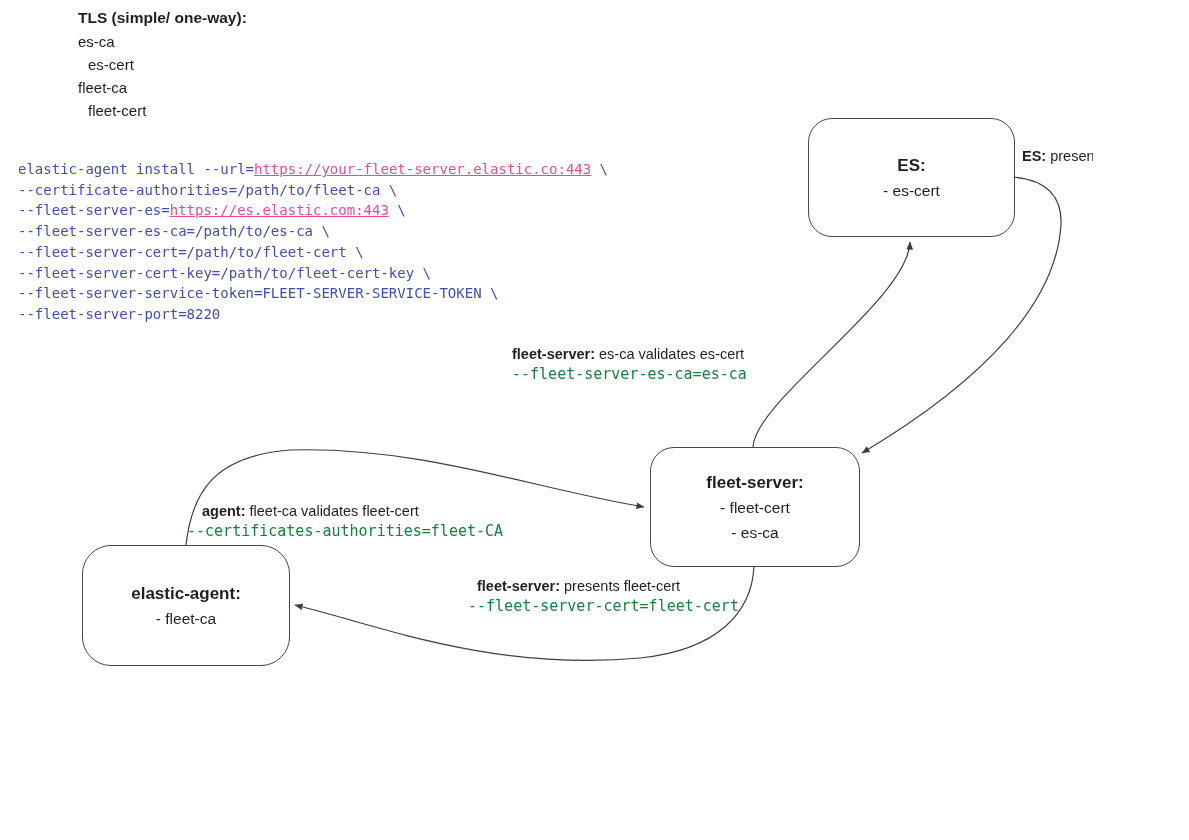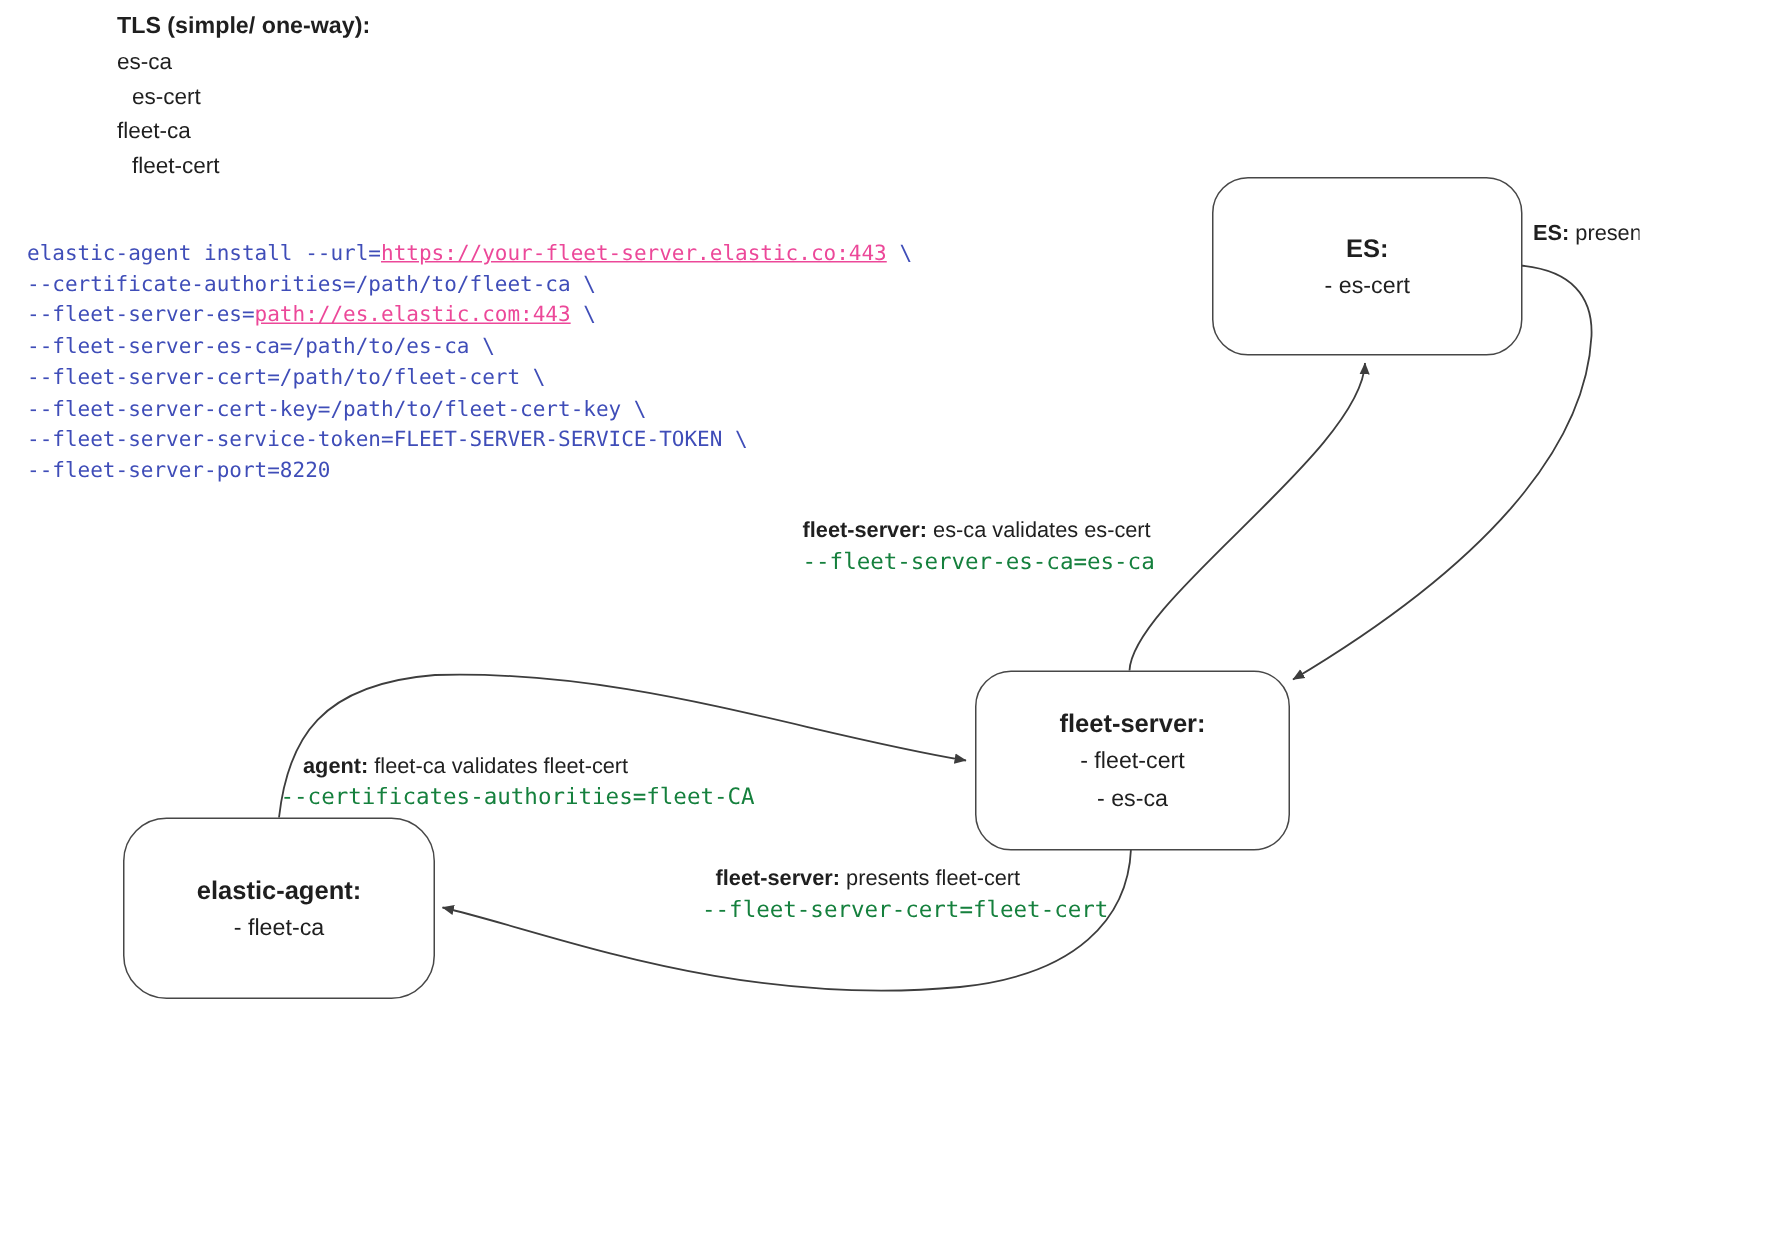--- a/index.html
+++ b/index.html
@@ -36,21 +36,21 @@
   #node-elastic-agent{left:82px;top:545px;width:206px;height:119px;border-radius:29px;}
   
   .edge-label{position:absolute;font-size:14.5px;line-height:20px;}
   .el-line{white-space:pre;}
   .el-bold{font-weight:bold;}
   .el-code{
     font-family:"DejaVu Sans Mono","Liberation Mono",monospace;
     font-size:15px;color:#15803d;white-space:pre;
   }
   #label-es-presents{left:1022px;top:146px;}
-  #label-fs-validates{left:535px;top:344px;}
+  #label-fs-validates{left:512px;top:344px;}
   #label-agent-validates{left:187px;top:501px;}
   #label-agent-validates .el-line{margin-left:15px;}
   #label-fs-presents{left:468px;top:576px;}
   #label-fs-presents .el-line{margin-left:9px;}
 </style>
 </head>
 <body>
 
 <div class="canvas">
 
@@ -58,21 +58,21 @@
     <div class="legend-title">TLS (simple/ one-way):</div>
     <div class="legend-item">es-ca</div>
     <div class="legend-item ind">es-cert</div>
     <div class="legend-item">fleet-ca</div>
     <div class="legend-item ind">fleet-cert</div>
   </div>
 
   <div class="code-block">
     <div class="code-line"><span>elastic-agent install --url=</span><span class="code-url">https://your-fleet-server.elastic.co:443</span><span> \</span></div>
     <div class="code-line">--certificate-authorities=/path/to/fleet-ca \</div>
-    <div class="code-line"><span>--fleet-server-es=</span><span class="code-url">path://es.elastic.com:443</span><span> \</span></div>
+    <div class="code-line"><span>--fleet-server-es=</span><span class="code-url">https://es.elastic.com:443</span><span> \</span></div>
     <div class="code-line">--fleet-server-es-ca=/path/to/es-ca \</div>
     <div class="code-line">--fleet-server-cert=/path/to/fleet-cert \</div>
     <div class="code-line">--fleet-server-cert-key=/path/to/fleet-cert-key \</div>
     <div class="code-line">--fleet-server-service-token=FLEET-SERVER-SERVICE-TOKEN \</div>
     <div class="code-line">--fleet-server-port=8220</div>
   </div>
 
   <svg class="arrows" viewBox="0 0 1189 840" xmlns="http://www.w3.org/2000/svg">
     <defs>
       <marker id="ah" markerWidth="10" markerHeight="10" refX="7.6" refY="4" orient="auto" markerUnits="userSpaceOnUse">

